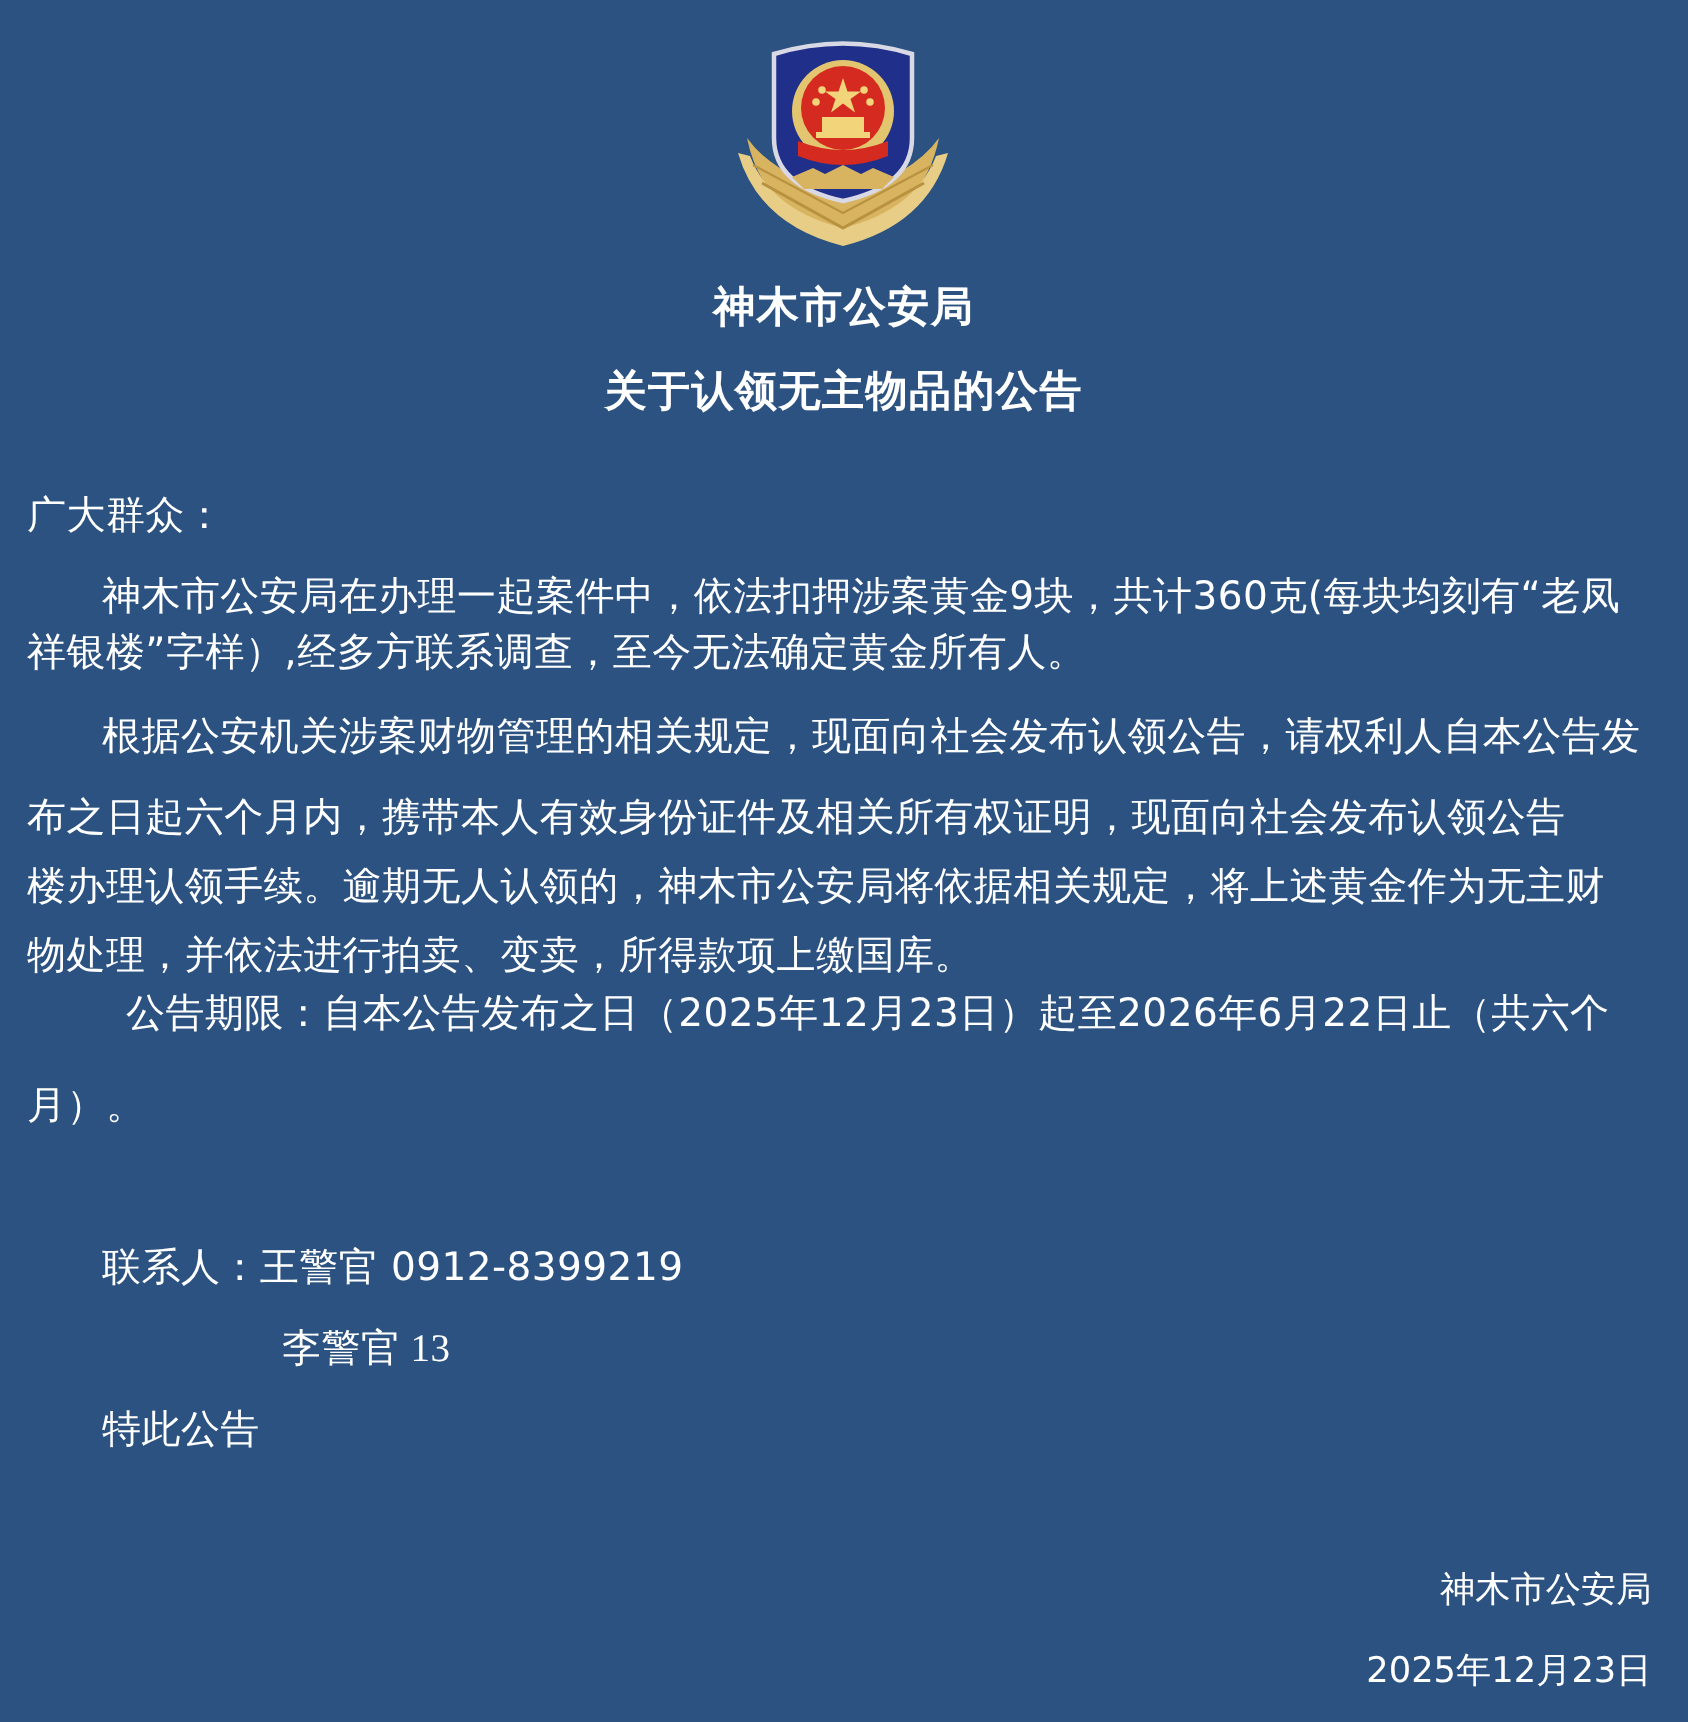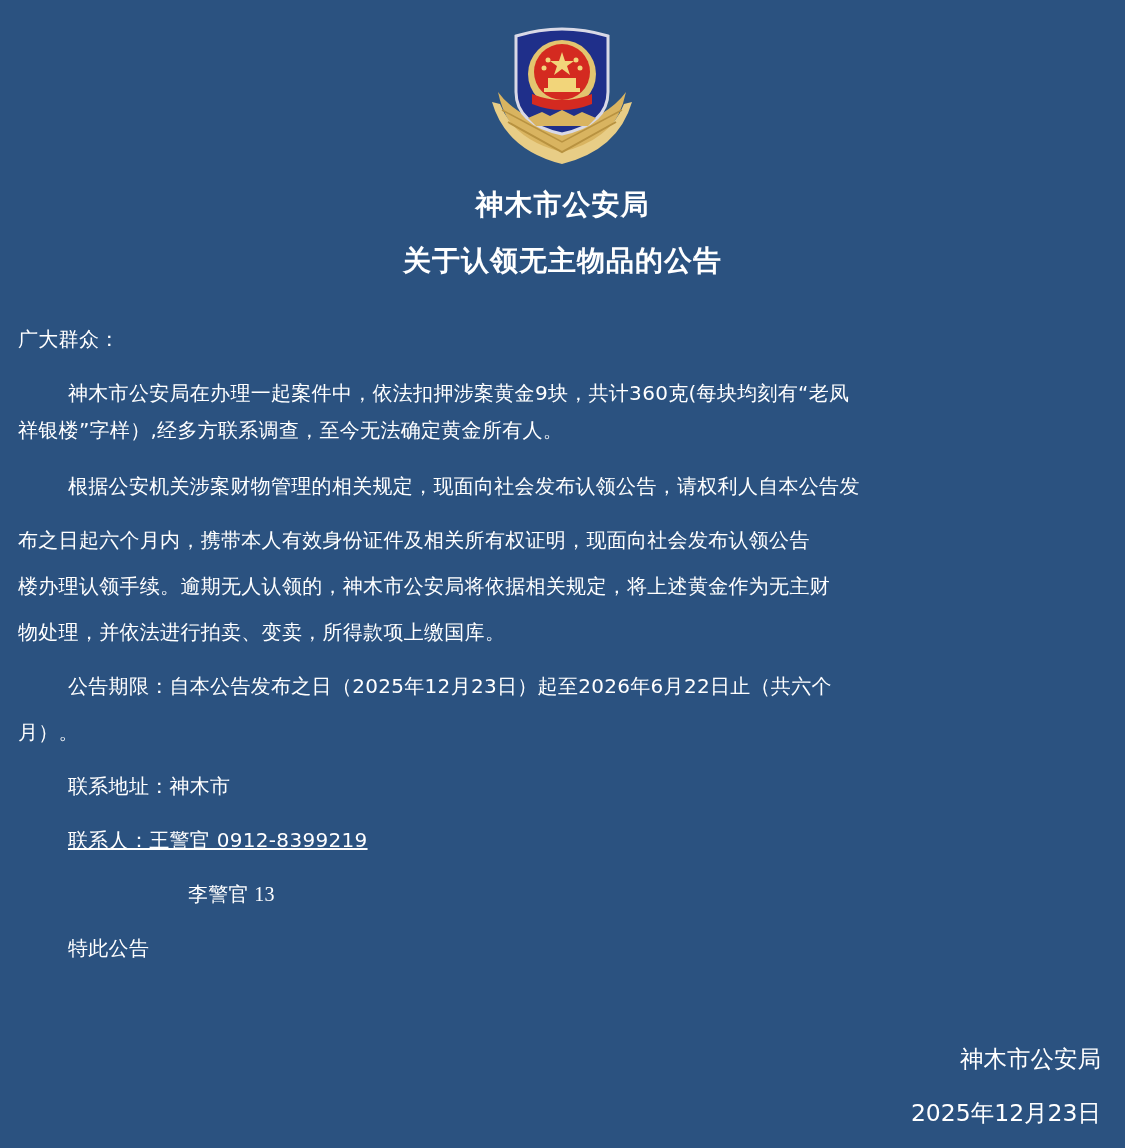--- a/index.html
+++ b/index.html
@@ -29,21 +29,21 @@
       width: 1125px;
       text-align: center;
       font-weight: bold;
       font-size: 28px;
       letter-spacing: 1px;
     }
     .t1 { top: 186px; }
     .t2 { top: 242px; }
     .line {
       position: absolute;
-      font-size: 20px;
+      font-size: 26px;
       white-space: nowrap;
       letter-spacing: 0.3px;
     }
     .ind { left: 68px; }
     .flush { left: 18px; }
     .right {
       position: absolute;
       right: 24px;
       font-size: 23.5px;
       text-align: right;
@@ -92,24 +92,24 @@
 <div class="line flush" style="top:326px;">广大群众：</div>
 
 <div class="line ind" style="top:380px;">神木市公安局在办理一起案件中，依法扣押涉案黄金9块，共计360克(每块均刻有“老凤</div>
 <div class="line flush" style="top:417px;">祥银楼”字样）,经多方联系调查，至今无法确定黄金所有人。</div>
 
 <div class="line ind" style="top:473px;">根据公安机关涉案财物管理的相关规定，现面向社会发布认领公告，请权利人自本公告发</div>
 <div class="line flush" style="top:527px;">布之日起六个月内，携带本人有效身份证件及相关所有权证明，现面向社会发布认领公告</div>
 <div class="line flush" style="top:573px;">楼办理认领手续。逾期无人认领的，神木市公安局将依据相关规定，将上述黄金作为无主财</div>
 <div class="line flush" style="top:619px;font-family:Liberation Mono, monospace;">物处理，并依法进行拍卖、变卖，所得款项上缴国库。</div>
 
-<div class="line ind" style="top:673px;">公告期限：自本公告发布之日（2025年12月23日）起至2026年6月22日止（共六个</div>
+<div class="line ind" style="top:658px;margin-left:16px;">公告期限：自本公告发布之日（2025年12月23日）起至2026年6月22日止（共六个</div>
 <div class="line flush" style="top:719px;">月）。</div>
 
 <div class="line ind" style="top:773px;">
-  <span>联系地址：神木市</span><span class="redact"></span>
+  <span class="redact"></span>
 </div>
-<div class="line ind" style="top:827px;text-decoration:underline;">联系人：王警官 0912-8399219</div>
+<div class="line ind" style="top:827px;">联系人：王警官 0912-8399219</div>
 <div class="line" style="left:188px; top:881px;font-family:Liberation Serif, serif;">李警官 13</div>
 <div class="line ind" style="top:935px;">特此公告</div>
 
 <div class="right" style="top:1043px;">神木市公安局</div>
 <div class="right" style="top:1097px;">2025年12月23日</div>
 
 </body></html>

